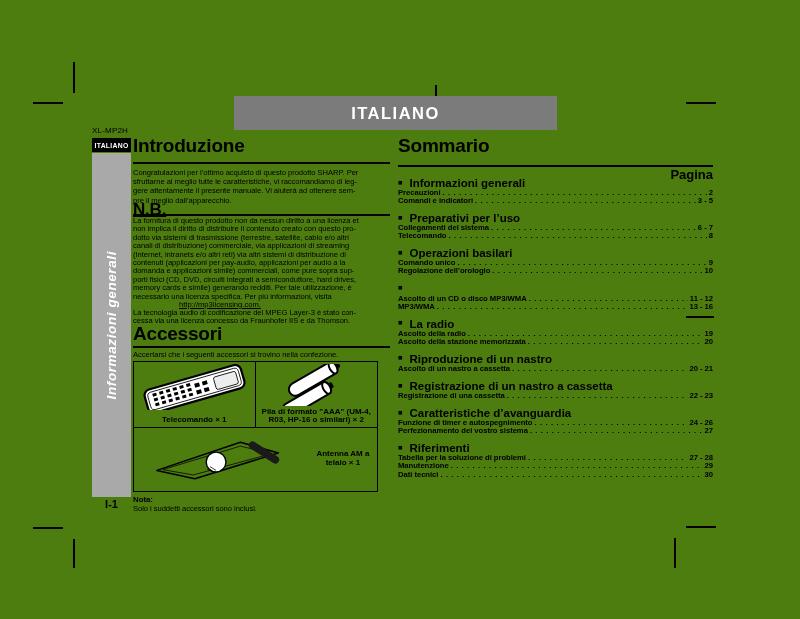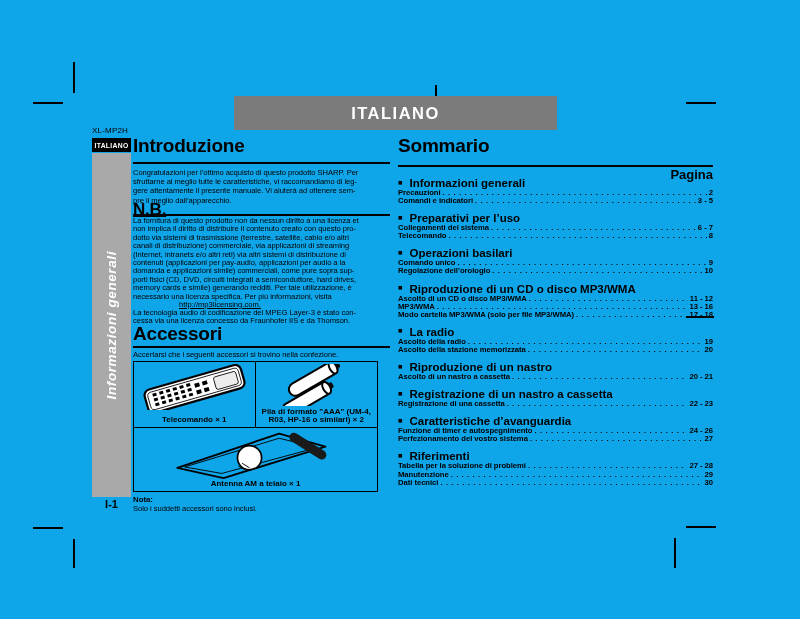--- a/index.html
+++ b/index.html
@@ -1,17 +1,17 @@
 <!DOCTYPE html>
 <html><head>
 <meta charset="utf-8">
 <style>
   html,body { margin:0; padding:0; background:#fff; }
   #page {
-    position:relative; width:800px; height:619px; background:#0ea5e9;
+    position:relative; width:800px; height:619px; background:#4d7c0f;
     font-family:"Liberation Sans", sans-serif; color:#000; overflow:hidden;
   }
   .mark { position:absolute; background:#000; }
 
   
   .banner { position:absolute; left:234px; top:96px; width:323px; height:34px;
     background:#7b7b7b; display:flex; align-items:center; justify-content:center; }
   .banner-text { color:#fff; font-weight:bold; font-size:16.5px; letter-spacing:1.5px; }
 
   
@@ -35,21 +35,21 @@
   .preline { white-space:pre-line; }
   .body-sm { position:absolute; font-size:7.6px; letter-spacing:-0.05px; }
   .lh-intro { line-height:9.2px; }
   .lh-nb { line-height:8.4px; }
   .link-line { position:absolute; font-size:7.6px; text-decoration:underline;margin-left:46px; }
 
   
   .acc-table { position:absolute; left:133px; top:361px; width:245px; height:131px;
     border:1.6px solid #000; box-sizing:border-box; display:flex; flex-direction:column; }
   .acc-top { display:flex; height:66px; border-bottom:1.6px solid #000; box-sizing:border-box; }
-  .acc-bottom { flex:1; display:flex; flex-direction:column; align-items:center;
+  .acc-bottom { flex:1; display:flex; flex-direction:row; align-items:center;
     justify-content:space-between; padding:1px 0 2px 0; box-sizing:border-box; }
   .acc-cell { width:50%; box-sizing:border-box; display:flex; flex-direction:column;
     align-items:center; justify-content:space-between; padding:2px 1px 2px 1px; }
   .acc-cell-left { border-right:1.6px solid #000; }
   .acc-label { font-weight:bold; font-size:8px; line-height:8.6px; text-align:center; }
 
   .note-title { position:absolute; font-weight:bold; font-size:7.8px; }
 
   
   .pagina { position:absolute; left:398px; top:167px; width:315px; text-align:right;
@@ -248,37 +248,31 @@
       <div class="toc-row">
         <span class="toc-label">Regolazione dell’orologio</span>
         <span class="toc-dots"></span>
         <span class="toc-pages">10</span>
       </div>
     </div>
 
     <div class="toc-section">
       <div class="toc-header">
         <span class="bullet">■</span>
-        <span>Riproduzione di un CD o disco MP3/WMA</span>
       </div>
       <div class="toc-row">
         <span class="toc-label">Ascolto di un CD o disco MP3/WMA</span>
         <span class="toc-dots"></span>
         <span class="toc-pages">11 - 12</span>
       </div>
       <div class="toc-row">
         <span class="toc-label">MP3/WMA</span>
         <span class="toc-dots"></span>
         <span class="toc-pages">13 - 16</span>
       </div>
-      <div class="toc-row">
-        <span class="toc-label">Modo cartella MP3/WMA (solo per file MP3/WMA)</span>
-        <span class="toc-dots"></span>
-        <span class="toc-pages">17 - 18</span>
-      </div>
     </div>
 
     <div class="toc-section">
       <div class="toc-header">
         <span class="bullet">■</span>
         <span>La radio</span>
       </div>
       <div class="toc-row">
         <span class="toc-label">Ascolto della radio</span>
         <span class="toc-dots"></span>

